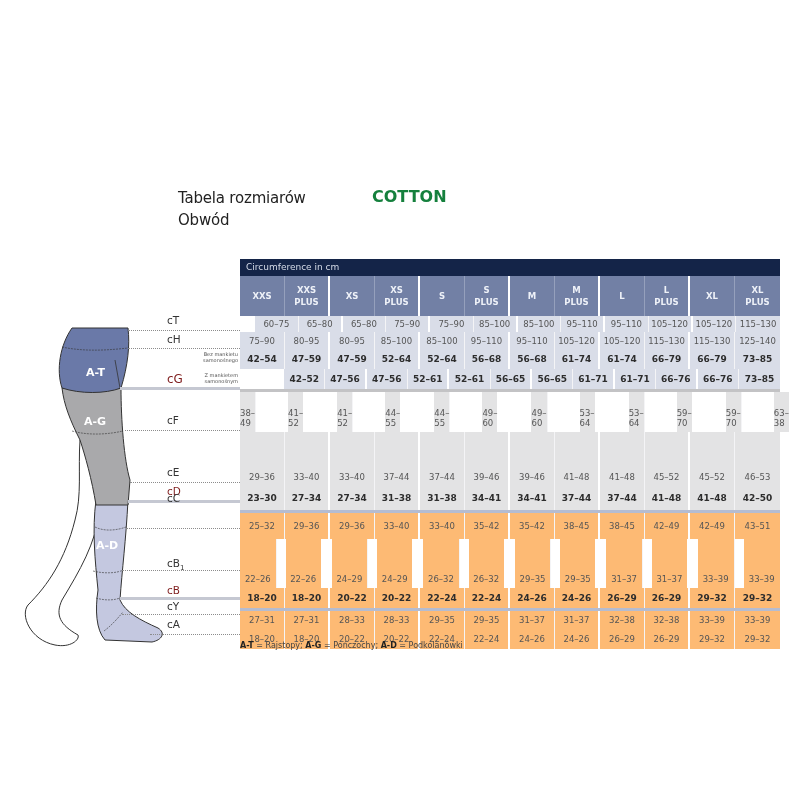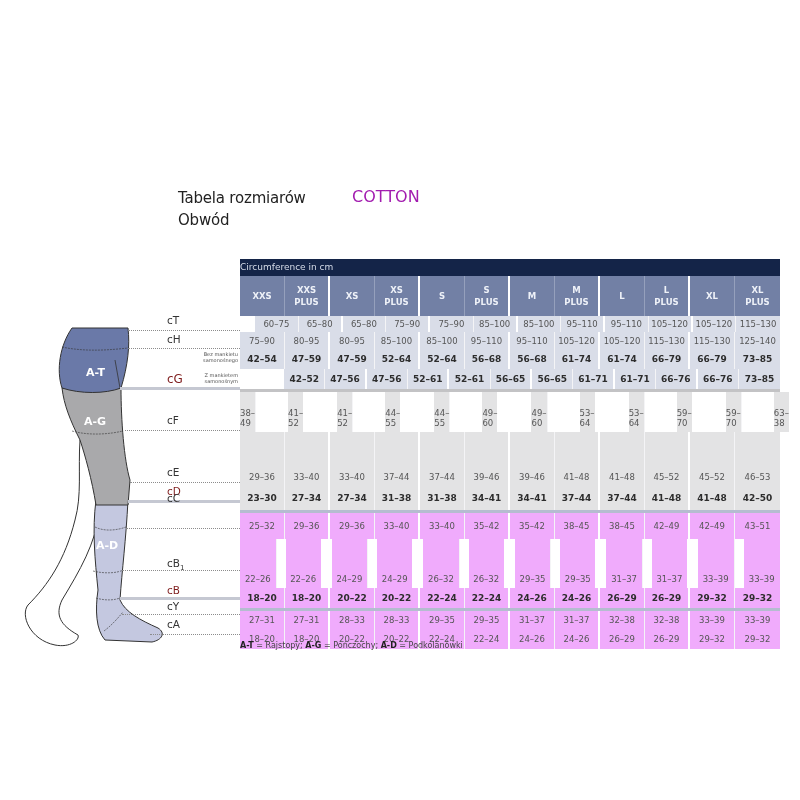--- a/index.html
+++ b/index.html
@@ -1,38 +1,38 @@
 <!DOCTYPE html>
 <html><head>
 <meta charset="utf-8">
 <style>
   html, body { margin:0; padding:0; background:#ffffff; }
   body { width:800px; height:800px; position:relative; overflow:hidden;
          font-family:"DejaVu Sans", sans-serif; color:#3a3a3a; }
   .title { position:absolute; left:178px; top:188px; font-size:15px; color:#222; line-height:21px; font-weight:normal; letter-spacing:-0.2px; }
   .subtitle { position:absolute; left:178px; top:210px; font-size:15px; color:#222; line-height:21px; letter-spacing:-0.2px; }
-  .product { position:absolute; left:352px; top:187px; font-size:16px; color:#a21caf; font-weight:normal; }
+  .product { position:absolute; left:372px; top:187px; font-size:16px; color:#15803d; font-weight:bold; }
 
   .table { position:absolute; left:240px; top:259px; width:540px; }
-  .tbar { height:17px; background:#142448; color:#d5dbe8; font-size:9px; line-height:17px; }
+  .tbar { height:17px; background:#142448; color:#d5dbe8; font-size:9px; line-height:17px; padding-left:6px; }
   .hdr { display:flex; height:40px; background:#7280a5; }
   .hcell { width:45px; box-sizing:border-box; color:#eef1f8; font-size:8.5px; font-weight:bold;
            display:flex; flex-direction:column; align-items:center; justify-content:center; line-height:12px;
            border-right:1px solid #95a0bc; }
   .hcell.pairend { border-right:2px solid #ffffff; }
   .hcell:last-child { border-right:none; }
 
   .row { display:flex; position:relative; }
   .cell { width:45px; box-sizing:border-box; font-size:8.5px; color:#555;
           display:flex; align-items:flex-end; justify-content:center; padding-bottom:4px;
           border-right:1px solid #f4f4f6; }
   .cell.pairend { border-right:2px solid #ffffff; }
   .cell:last-child { border-right:none; }
   .row.blue .cell { background:#d9dde8; }
-  .row.lblue .cell { background:#f0abfc; }
+  .row.lblue .cell { background:#fdba74; }
   .row.grey .cell { background:#e3e3e4; }
   .row.bold .cell { font-weight:bold; color:#2d2d2d; font-size:9px; }
   .row.center .cell { align-items:center; padding-bottom:0; }
   .sepline { height:3px; background:#b5bcd0; }
   .sepline.g { background:#c3c3c5; }
 
   .legend { position:absolute; left:240px; top:641px; font-size:8px; color:#444; }
   .legend b { color:#222; }
 
   .labels { position:absolute; left:0; top:0; width:240px; height:800px; }

